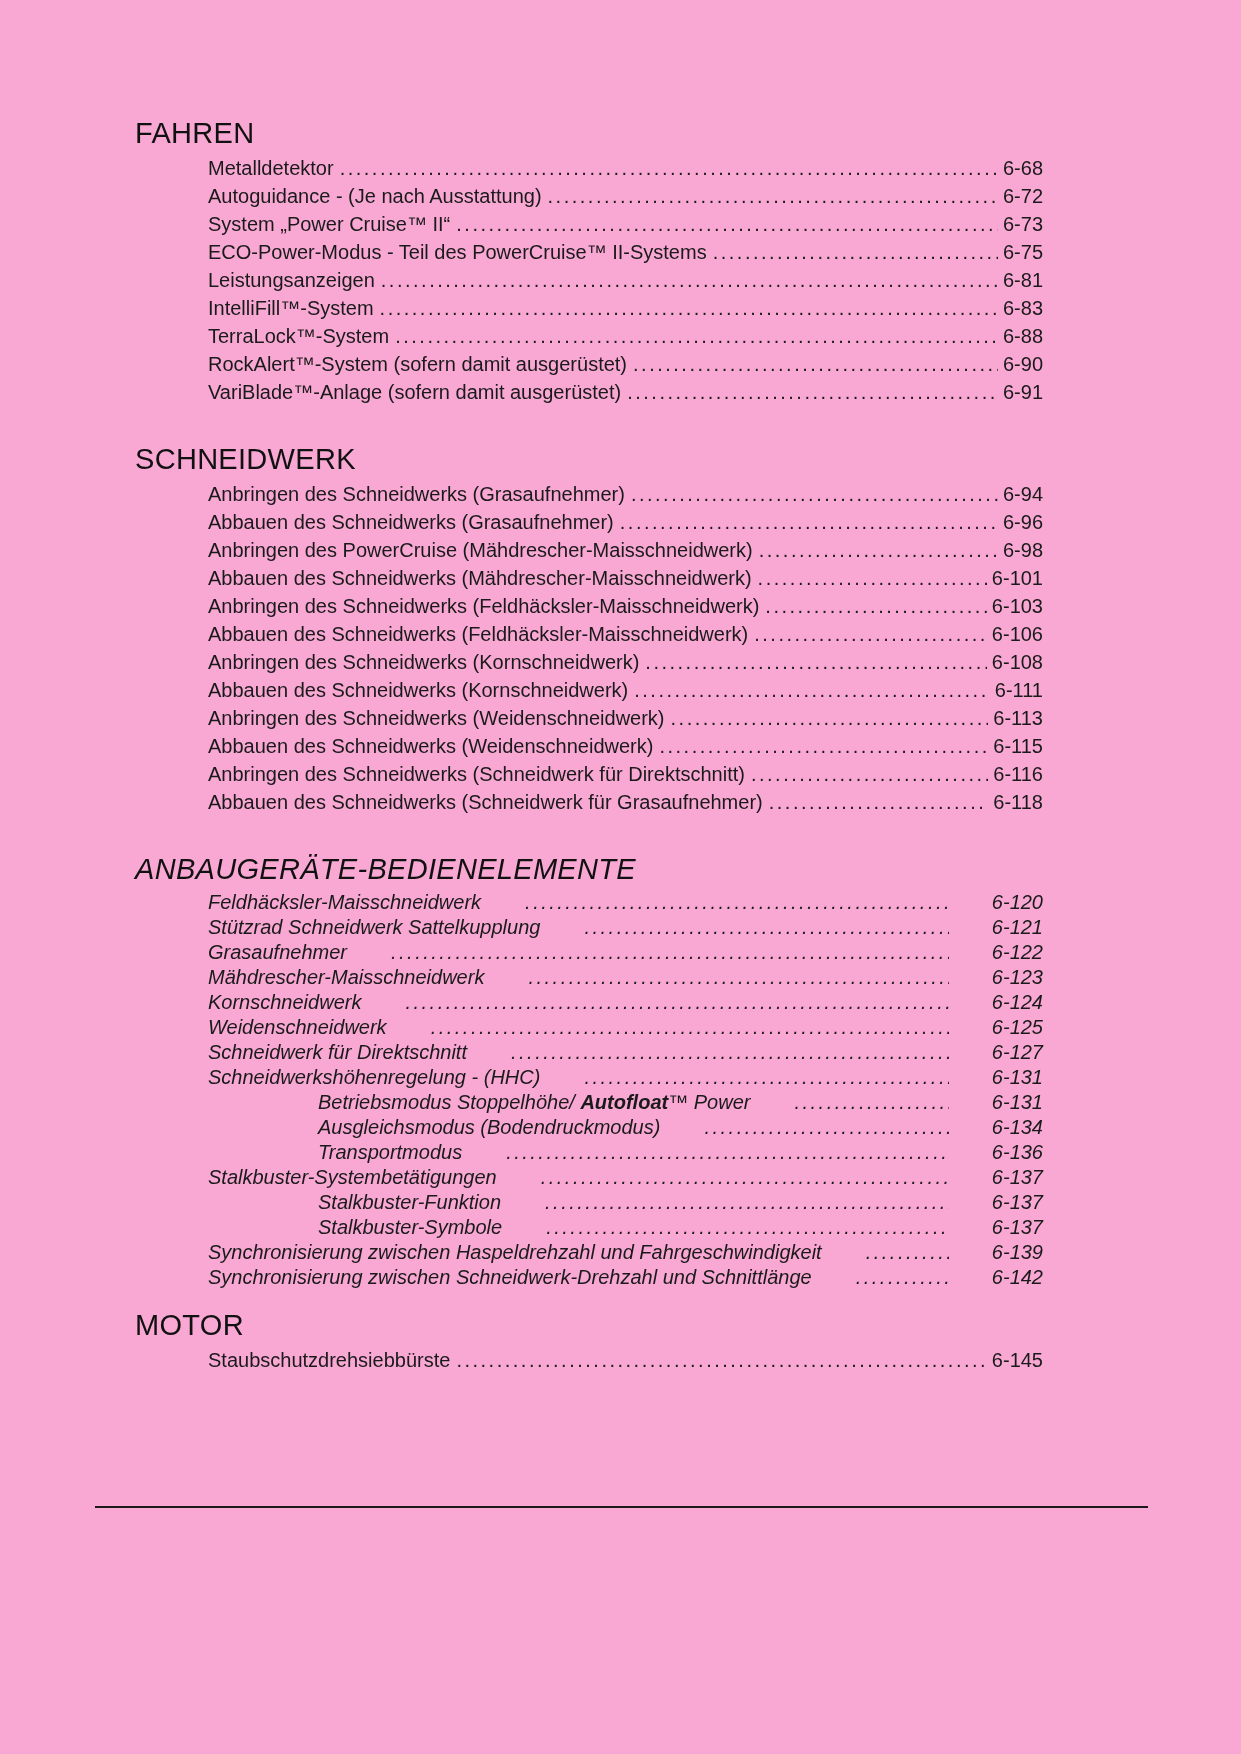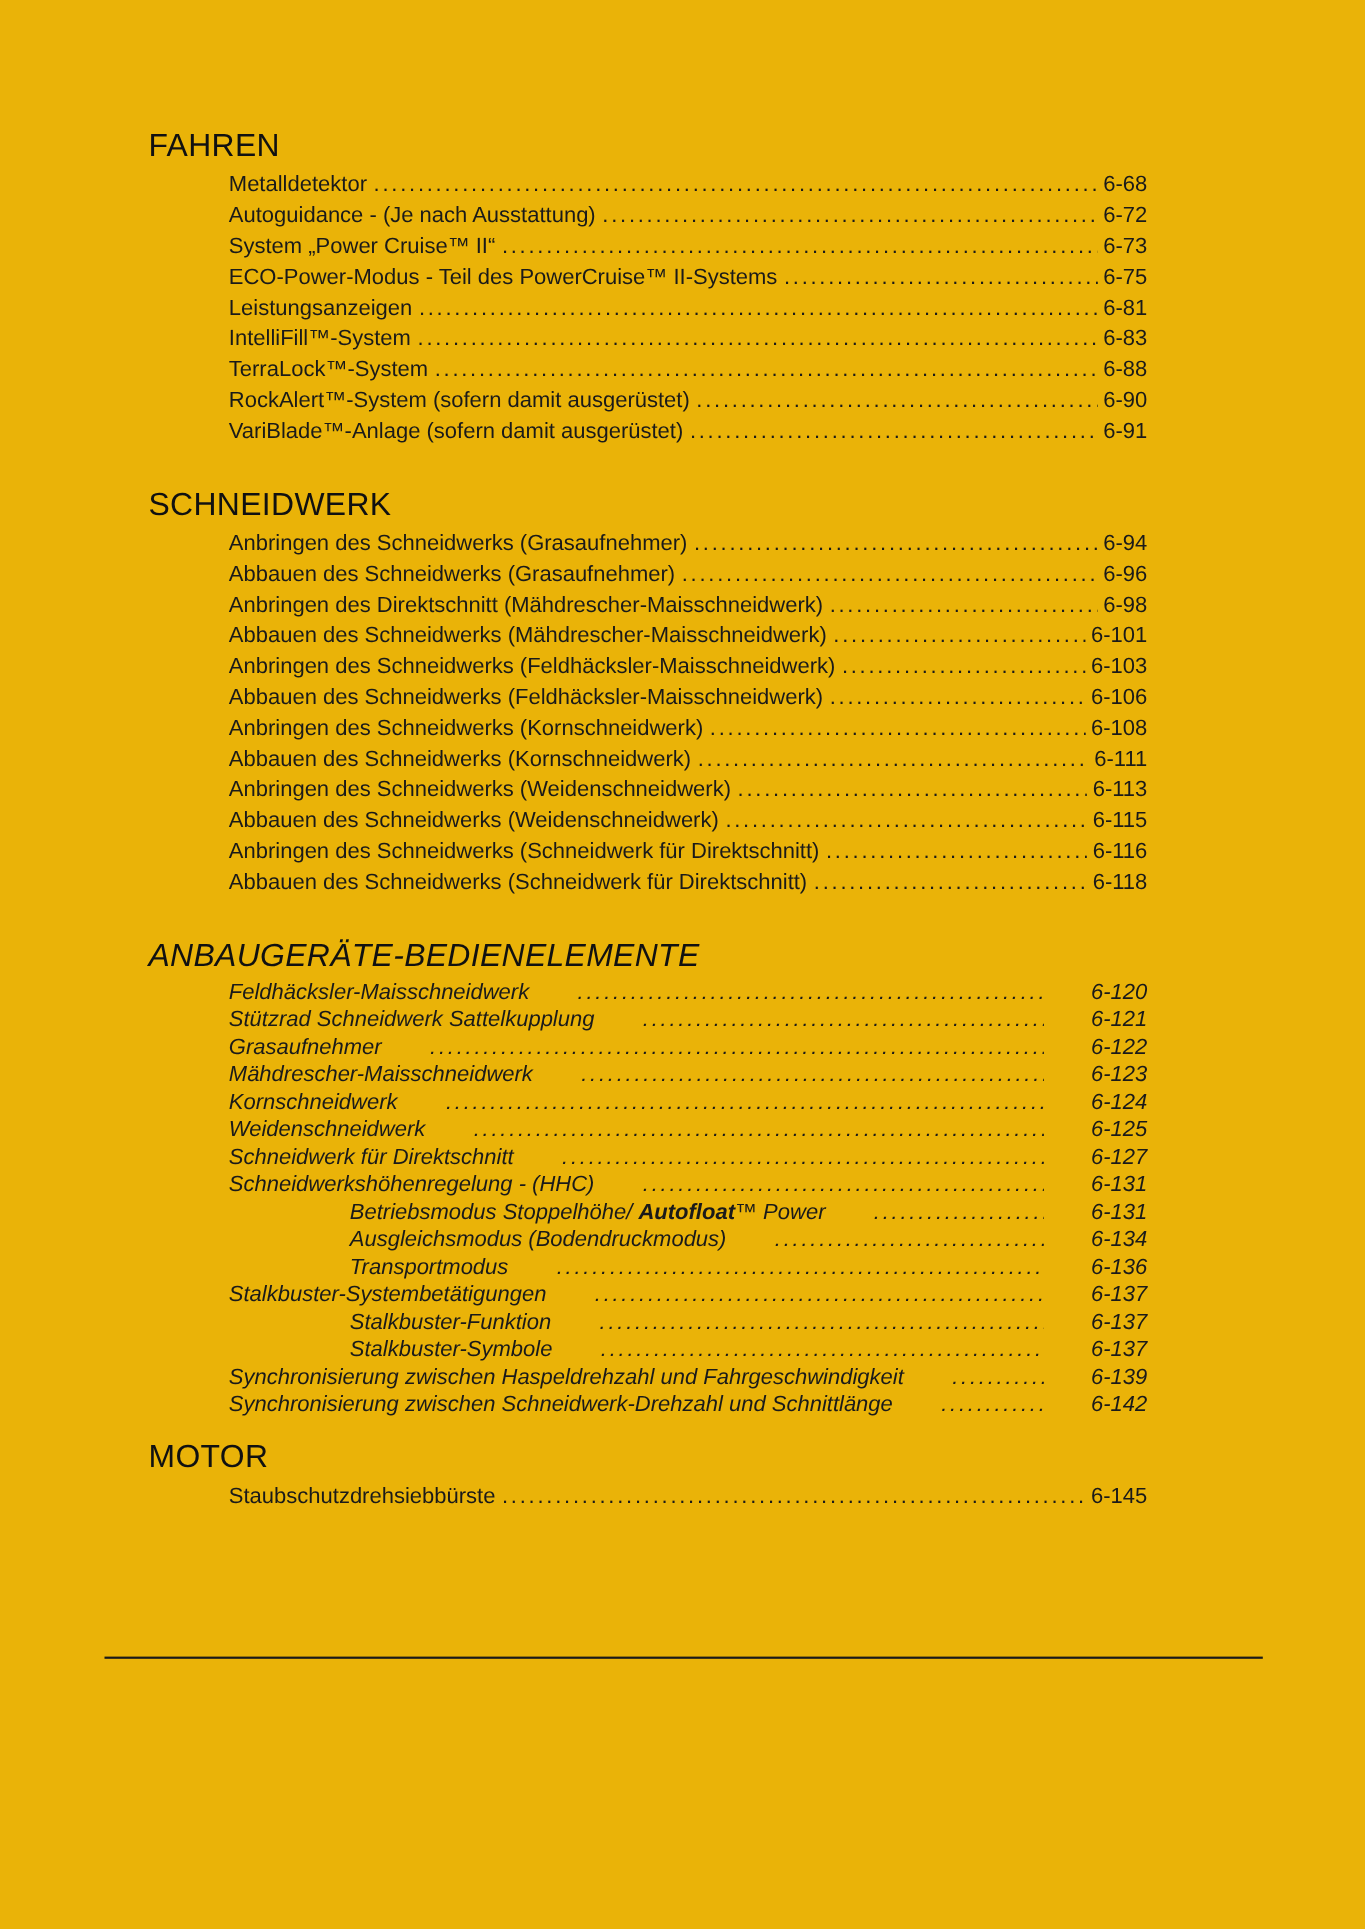--- a/index.html
+++ b/index.html
@@ -1,21 +1,21 @@
 <!DOCTYPE html>
 <html><head>
 <meta charset="utf-8">
 <style>
   * { margin: 0; padding: 0; box-sizing: border-box; }
   html, body { background: #ffffff; }
   .page {
     position: relative;
     width: 1241px;
     height: 1754px;
-    background: #eab308;
+    background: #f9a8d4;
     overflow: hidden;
     font-family: "Liberation Sans", sans-serif;
     color: #1a1a1a;
   }
   .toc {
     position: absolute;
     left: 135px;
     top: 116px;
     width: 908px;
   }
@@ -125,21 +125,21 @@
             <span class="entry-title">Anbringen des Schneidwerks (Grasaufnehmer)</span>
             <span class="leader"></span>
             <span class="entry-page">6-94</span>
           </div>
           <div class="entry">
             <span class="entry-title">Abbauen des Schneidwerks (Grasaufnehmer)</span>
             <span class="leader"></span>
             <span class="entry-page">6-96</span>
           </div>
           <div class="entry">
-            <span class="entry-title">Anbringen des Direktschnitt (Mähdrescher-Maisschneidwerk)</span>
+            <span class="entry-title">Anbringen des PowerCruise (Mähdrescher-Maisschneidwerk)</span>
             <span class="leader"></span>
             <span class="entry-page">6-98</span>
           </div>
           <div class="entry">
             <span class="entry-title">Abbauen des Schneidwerks (Mähdrescher-Maisschneidwerk)</span>
             <span class="leader"></span>
             <span class="entry-page">6-101</span>
           </div>
           <div class="entry">
             <span class="entry-title">Anbringen des Schneidwerks (Feldhäcksler-Maisschneidwerk)</span>
@@ -170,21 +170,21 @@
             <span class="entry-title">Abbauen des Schneidwerks (Weidenschneidwerk)</span>
             <span class="leader"></span>
             <span class="entry-page">6-115</span>
           </div>
           <div class="entry">
             <span class="entry-title">Anbringen des Schneidwerks (Schneidwerk für Direktschnitt)</span>
             <span class="leader"></span>
             <span class="entry-page">6-116</span>
           </div>
           <div class="entry">
-            <span class="entry-title">Abbauen des Schneidwerks (Schneidwerk für Direktschnitt)</span>
+            <span class="entry-title">Abbauen des Schneidwerks (Schneidwerk für Grasaufnehmer)</span>
             <span class="leader"></span>
             <span class="entry-page">6-118</span>
           </div>
         </div>
       </section>
       <section class="toc-section">
         <h2 class="section-heading">ANBAUGERÄTE-BEDIENELEMENTE</h2>
         <div class="entries">
           <div class="entry">
             <span class="entry-title">Feldhäcksler-Maisschneidwerk</span>

